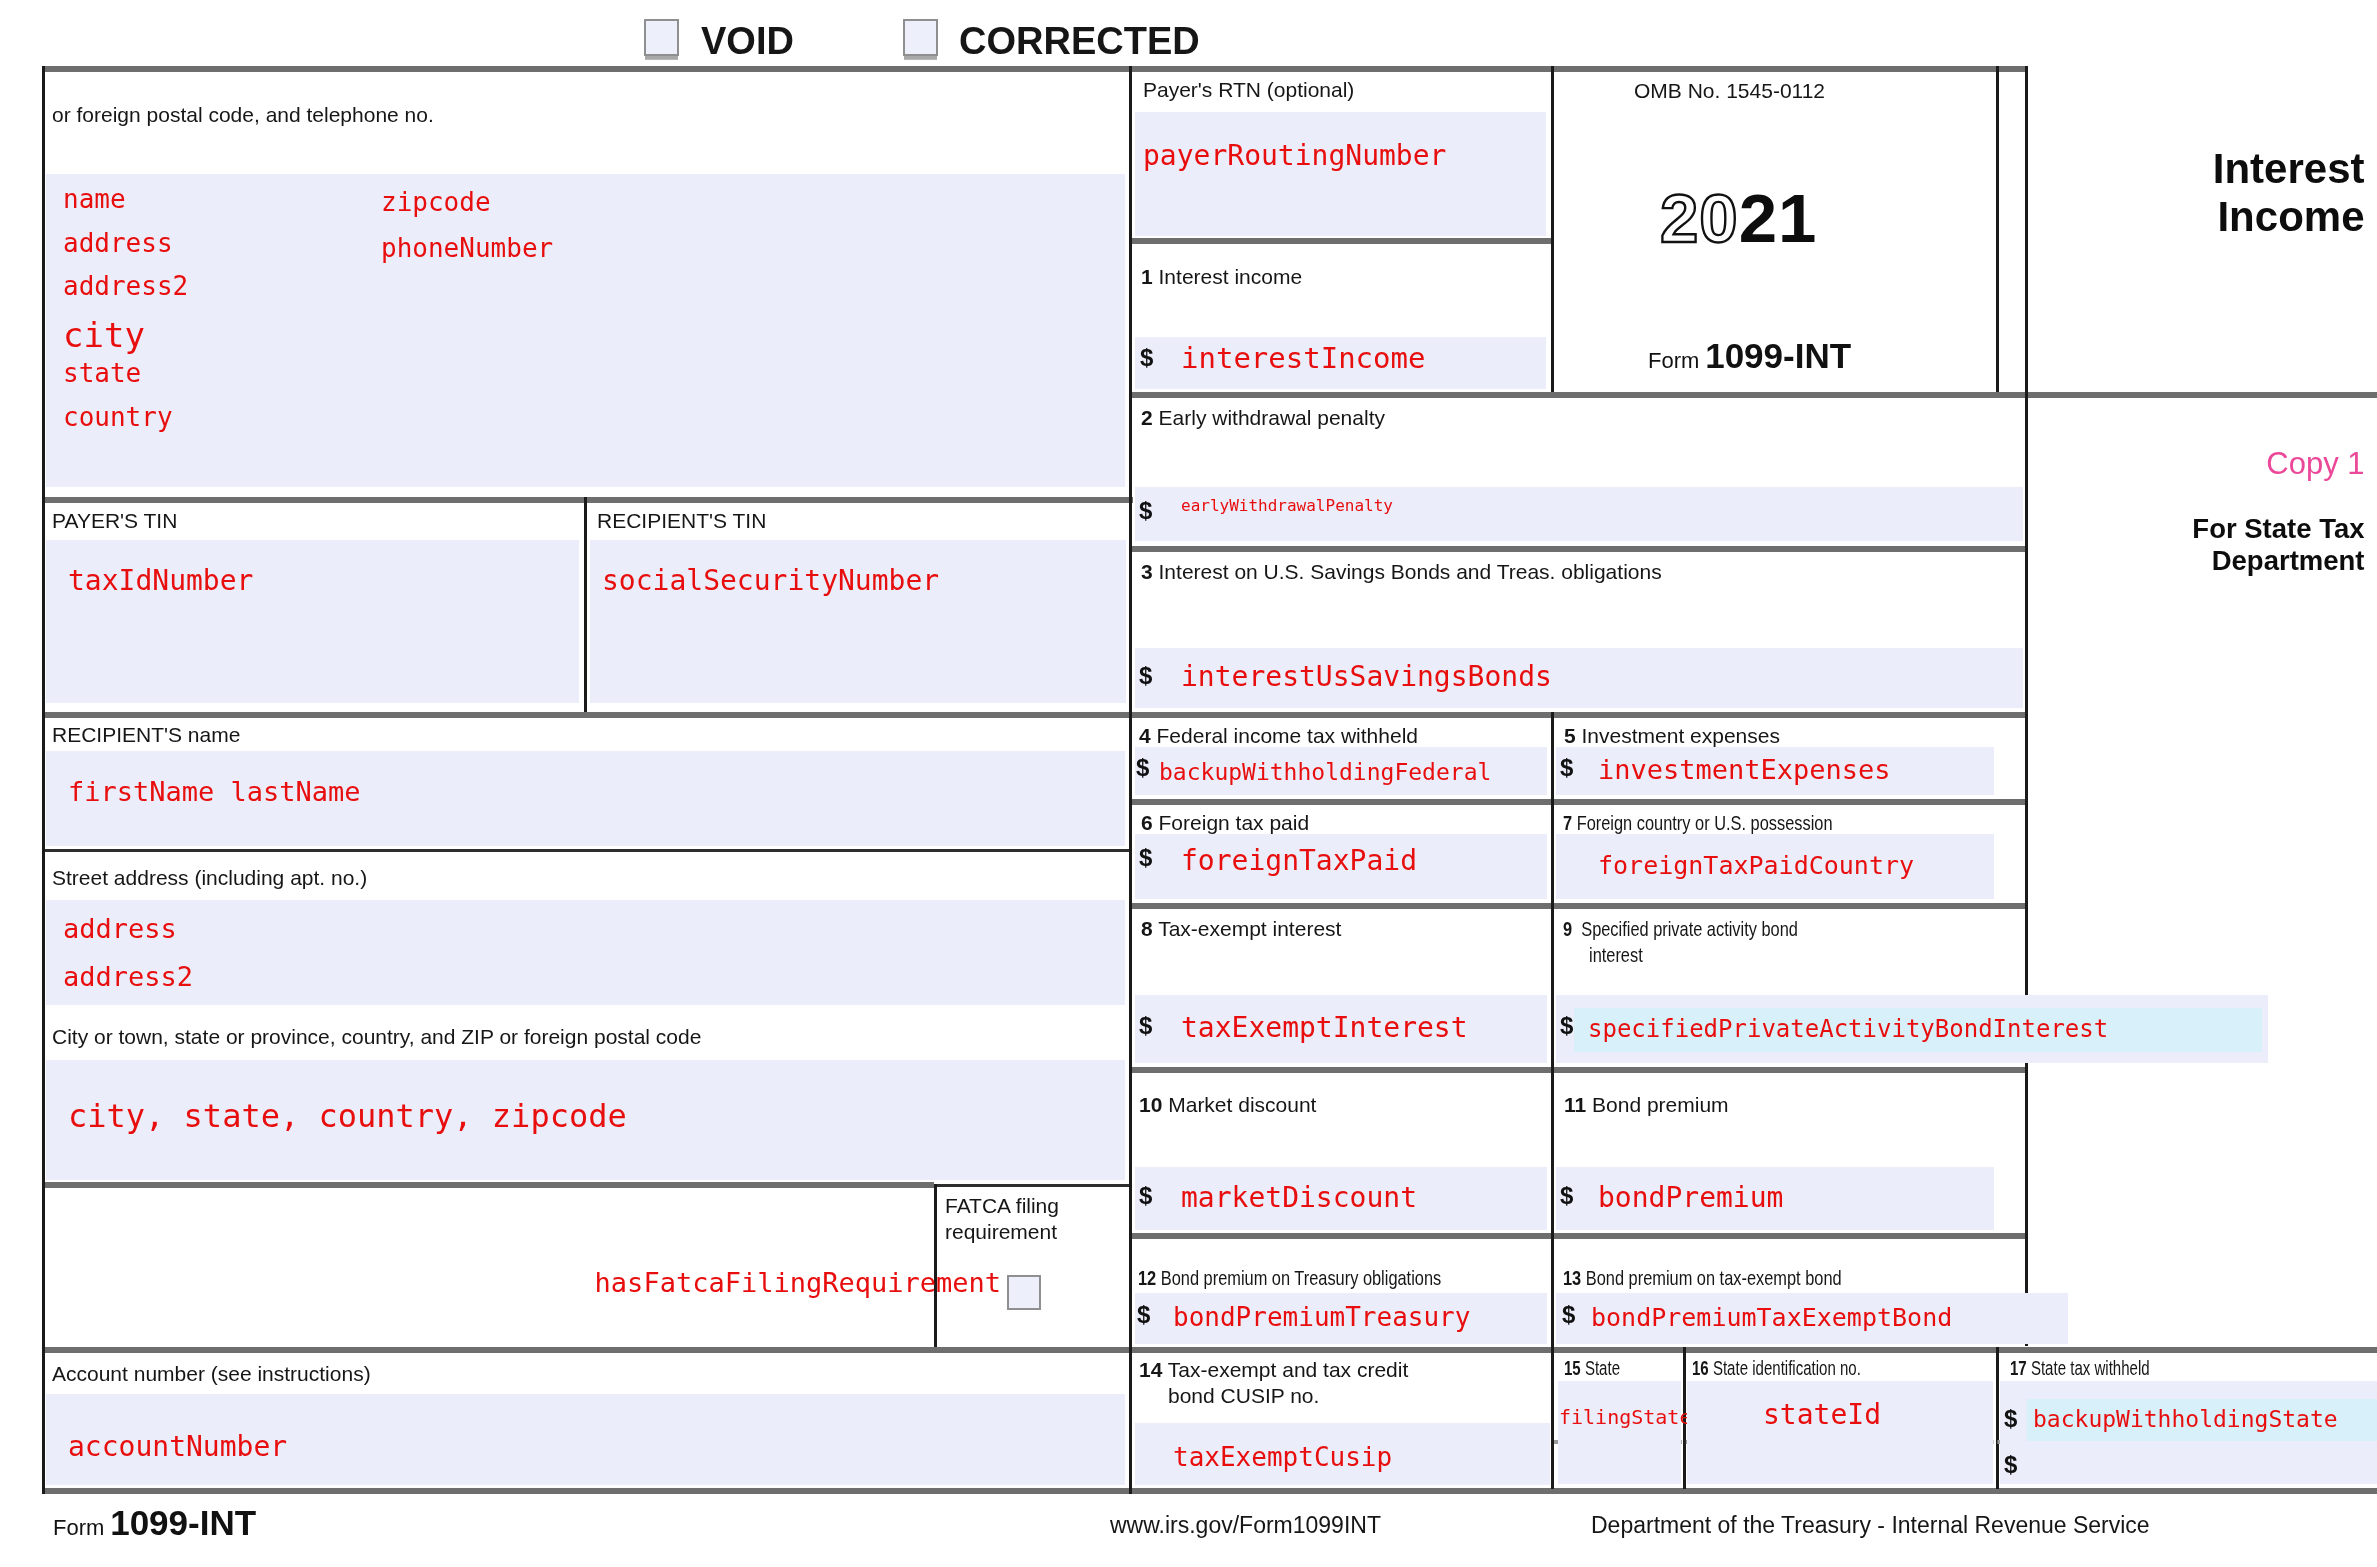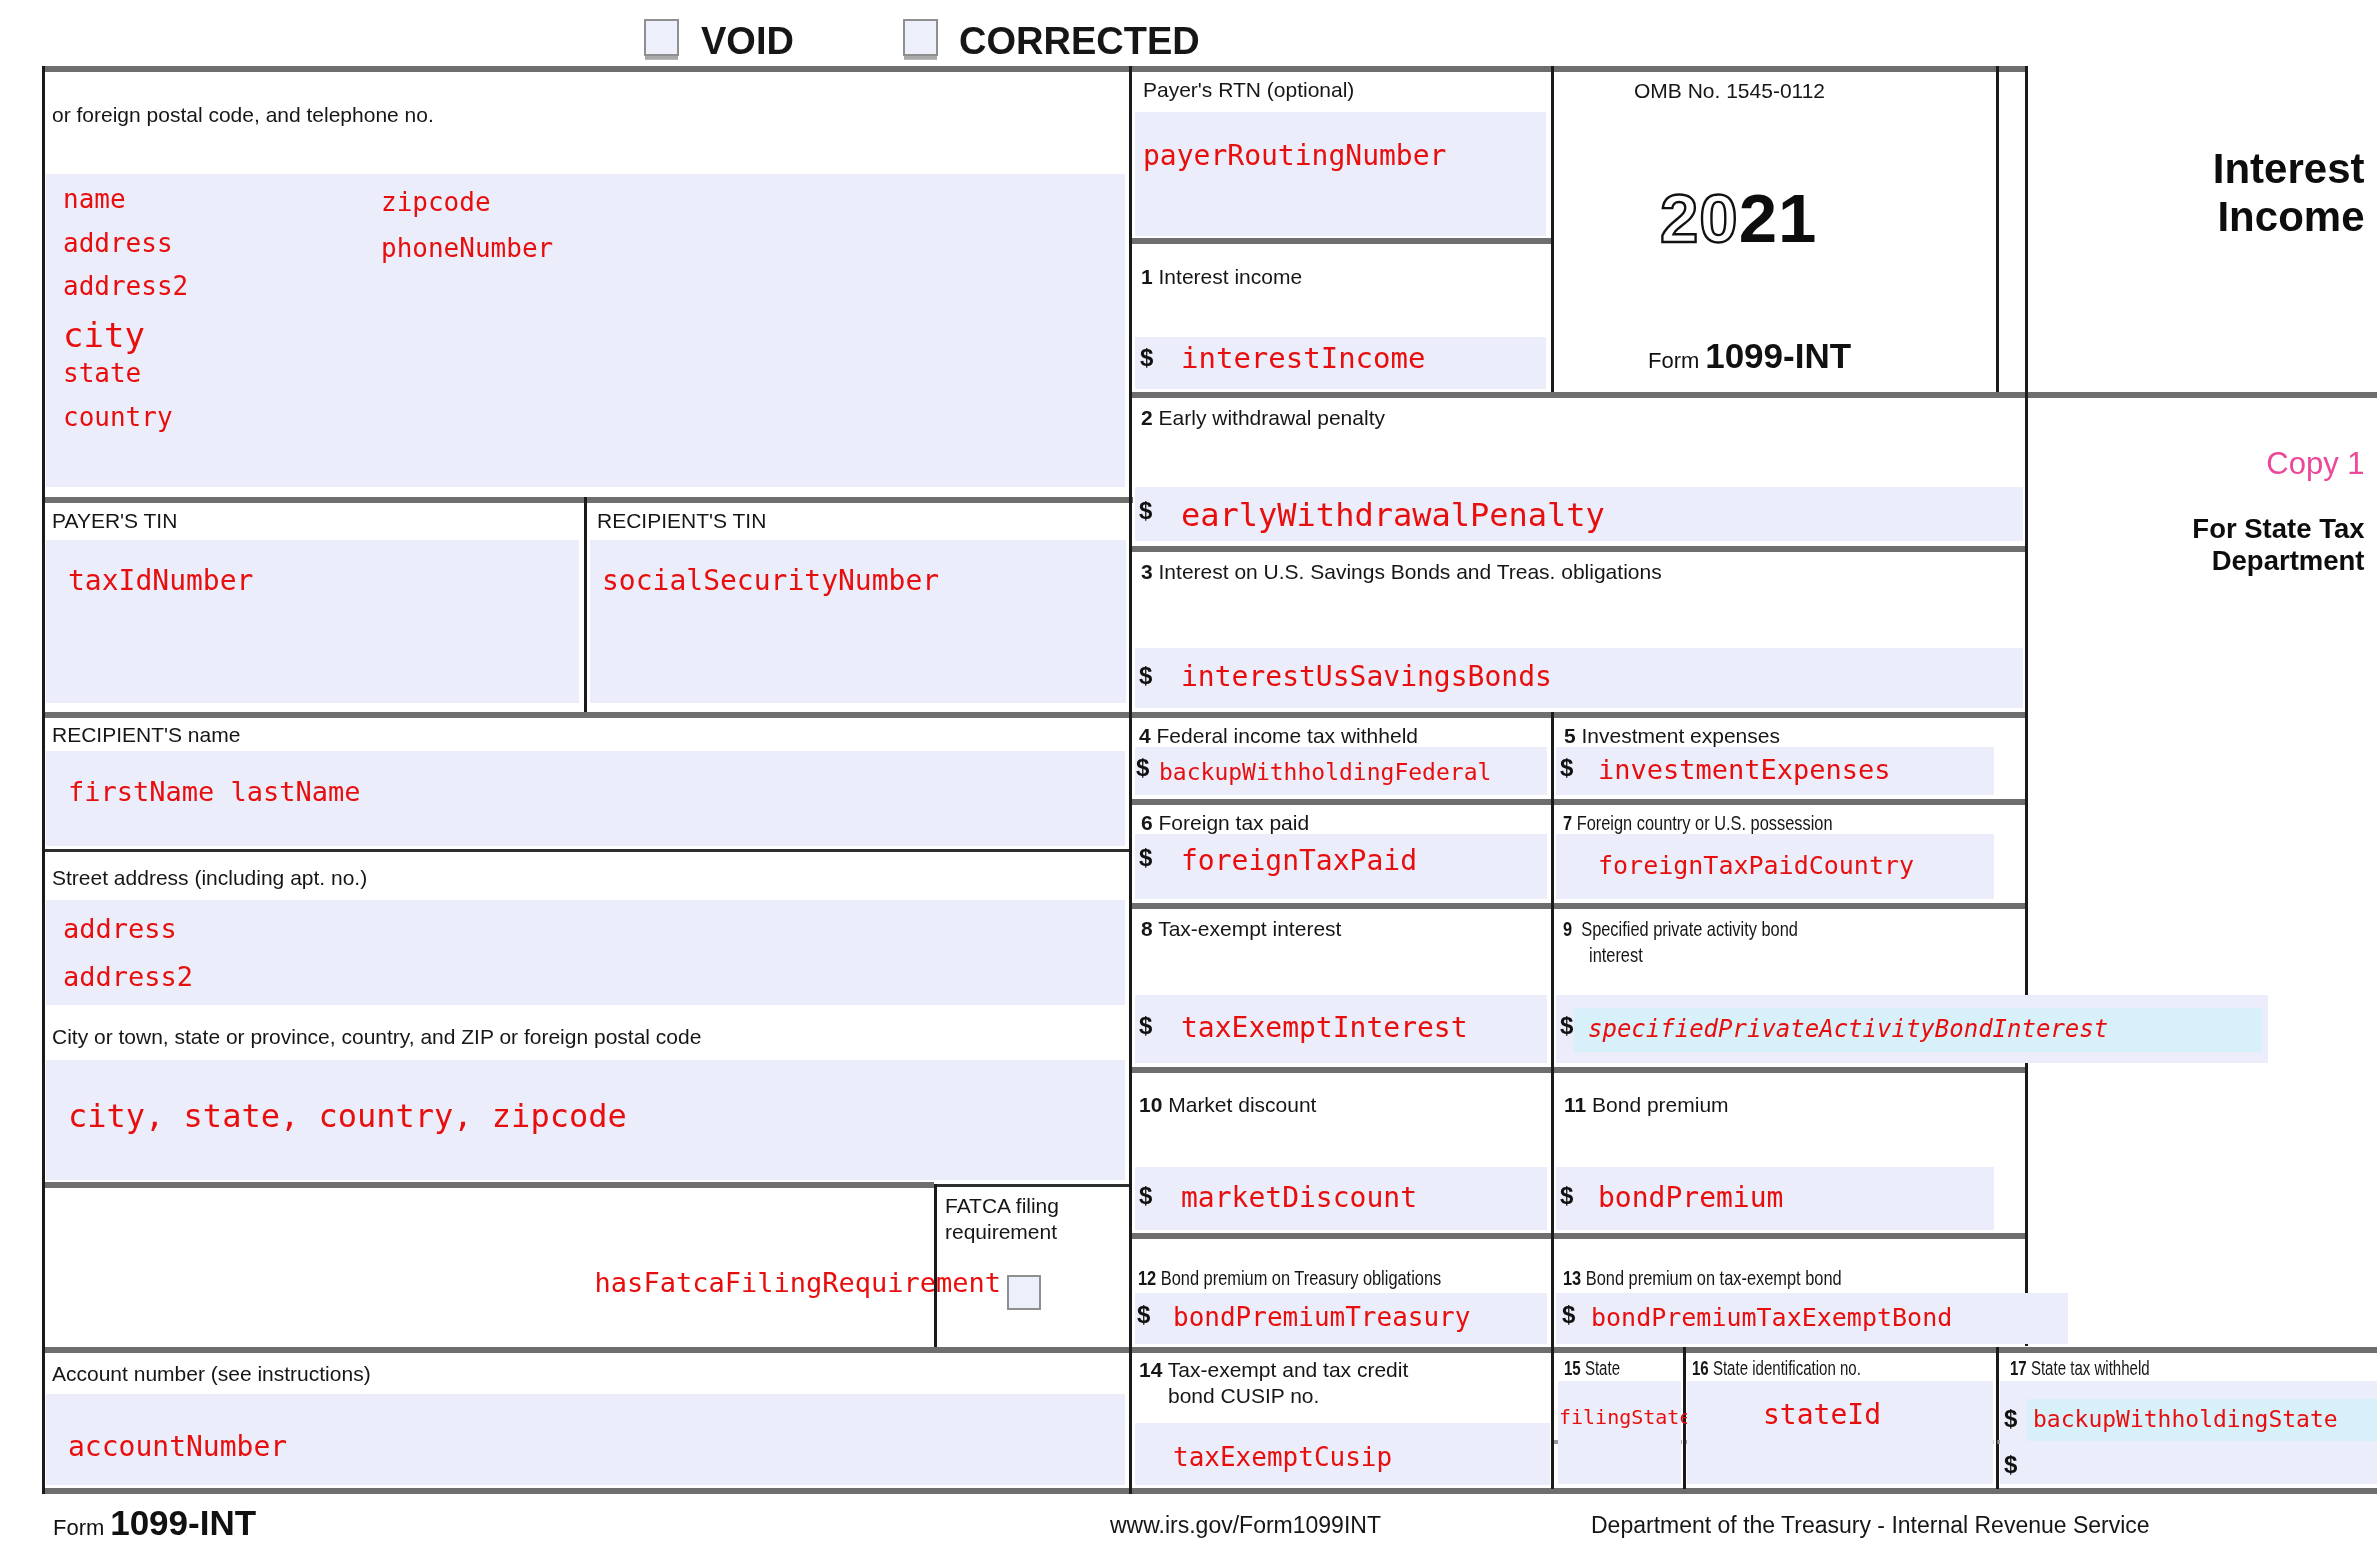--- a/index.html
+++ b/index.html
@@ -119,21 +119,21 @@
 <div class="yr" style="left:1660px;top:179px;">
   <span class="outline">20</span><span>21</span>
 </div>
 <div class="lbl" style="left:1648px;top:335px;">
   <span class="ftsmall">Form</span> <span class="ftbig">1099-INT</span>
 </div>
 
 <div class="lbl" style="left:1141px;top:405px;"><b>2</b> <span>Early withdrawal penalty</span></div>
 <div class="field" style="left:1135px;top:487px;width:888px;height:54px;"></div>
 <div class="dol" style="left:1139px;top:497px;">$</div>
-<div class="red" style="left:1181px;top:496px;font-size:32px;">earlyWithdrawalPenalty</div>
+<div class="red" style="left:1181px;top:496px;font-size:16px;">earlyWithdrawalPenalty</div>
 
 <div class="lbl" style="left:1141px;top:559px;"><b>3</b> <span>Interest on U.S. Savings Bonds and Treas. obligations</span></div>
 <div class="field" style="left:1135px;top:648px;width:888px;height:60px;"></div>
 <div class="dol" style="left:1139px;top:662px;">$</div>
 <div class="red" style="left:1181px;top:660px;font-size:28px;">interestUsSavingsBonds</div>
 
 <div class="lbl" style="left:1139px;top:723px;"><b>4</b> <span>Federal income tax withheld</span></div>
 <div class="field" style="left:1135px;top:747px;width:412px;height:48px;"></div>
 <div class="dol" style="left:1136px;top:754px;">$</div>
 <div class="red" style="left:1159px;top:759px;font-size:23px;">backupWithholdingFederal</div>
@@ -154,21 +154,21 @@
 
 <div class="lbl" style="left:1141px;top:916px;"><b>8</b> <span>Tax-exempt interest</span></div>
 <div class="field" style="left:1135px;top:995px;width:412px;height:68px;"></div>
 <div class="dol" style="left:1139px;top:1012px;">$</div>
 <div class="red" style="left:1181px;top:1011px;font-size:28px;">taxExemptInterest</div>
 
 <div class="lbl" style="left:1563px;top:916px;"><span class="condensed"><b>9</b>&nbsp; <span>Specified private activity bond</span></span><br><span class="condensed" style="margin-left:26px;">interest</span></div>
 <div class="field" style="left:1556px;top:995px;width:712px;height:68px;"></div>
 <div class="cyan" style="left:1574px;top:1008px;width:688px;height:44px;"></div>
 <div class="dol" style="left:1560px;top:1012px;">$</div>
-<div class="red" style="left:1588px;top:1015px;font-size:24px;font-style:italic;">specifiedPrivateActivityBondInterest</div>
+<div class="red" style="left:1588px;top:1015px;font-size:24px;">specifiedPrivateActivityBondInterest</div>
 
 <div class="lbl" style="left:1139px;top:1092px;"><b>10</b> <span>Market discount</span></div>
 <div class="field" style="left:1135px;top:1167px;width:412px;height:63px;"></div>
 <div class="dol" style="left:1139px;top:1182px;">$</div>
 <div class="red" style="left:1181px;top:1181px;font-size:28px;">marketDiscount</div>
 
 <div class="lbl" style="left:1564px;top:1092px;"><b>11</b> <span>Bond premium</span></div>
 <div class="field" style="left:1556px;top:1167px;width:438px;height:63px;"></div>
 <div class="dol" style="left:1560px;top:1182px;">$</div>
 <div class="red" style="left:1598px;top:1181px;font-size:28px;">bondPremium</div>

